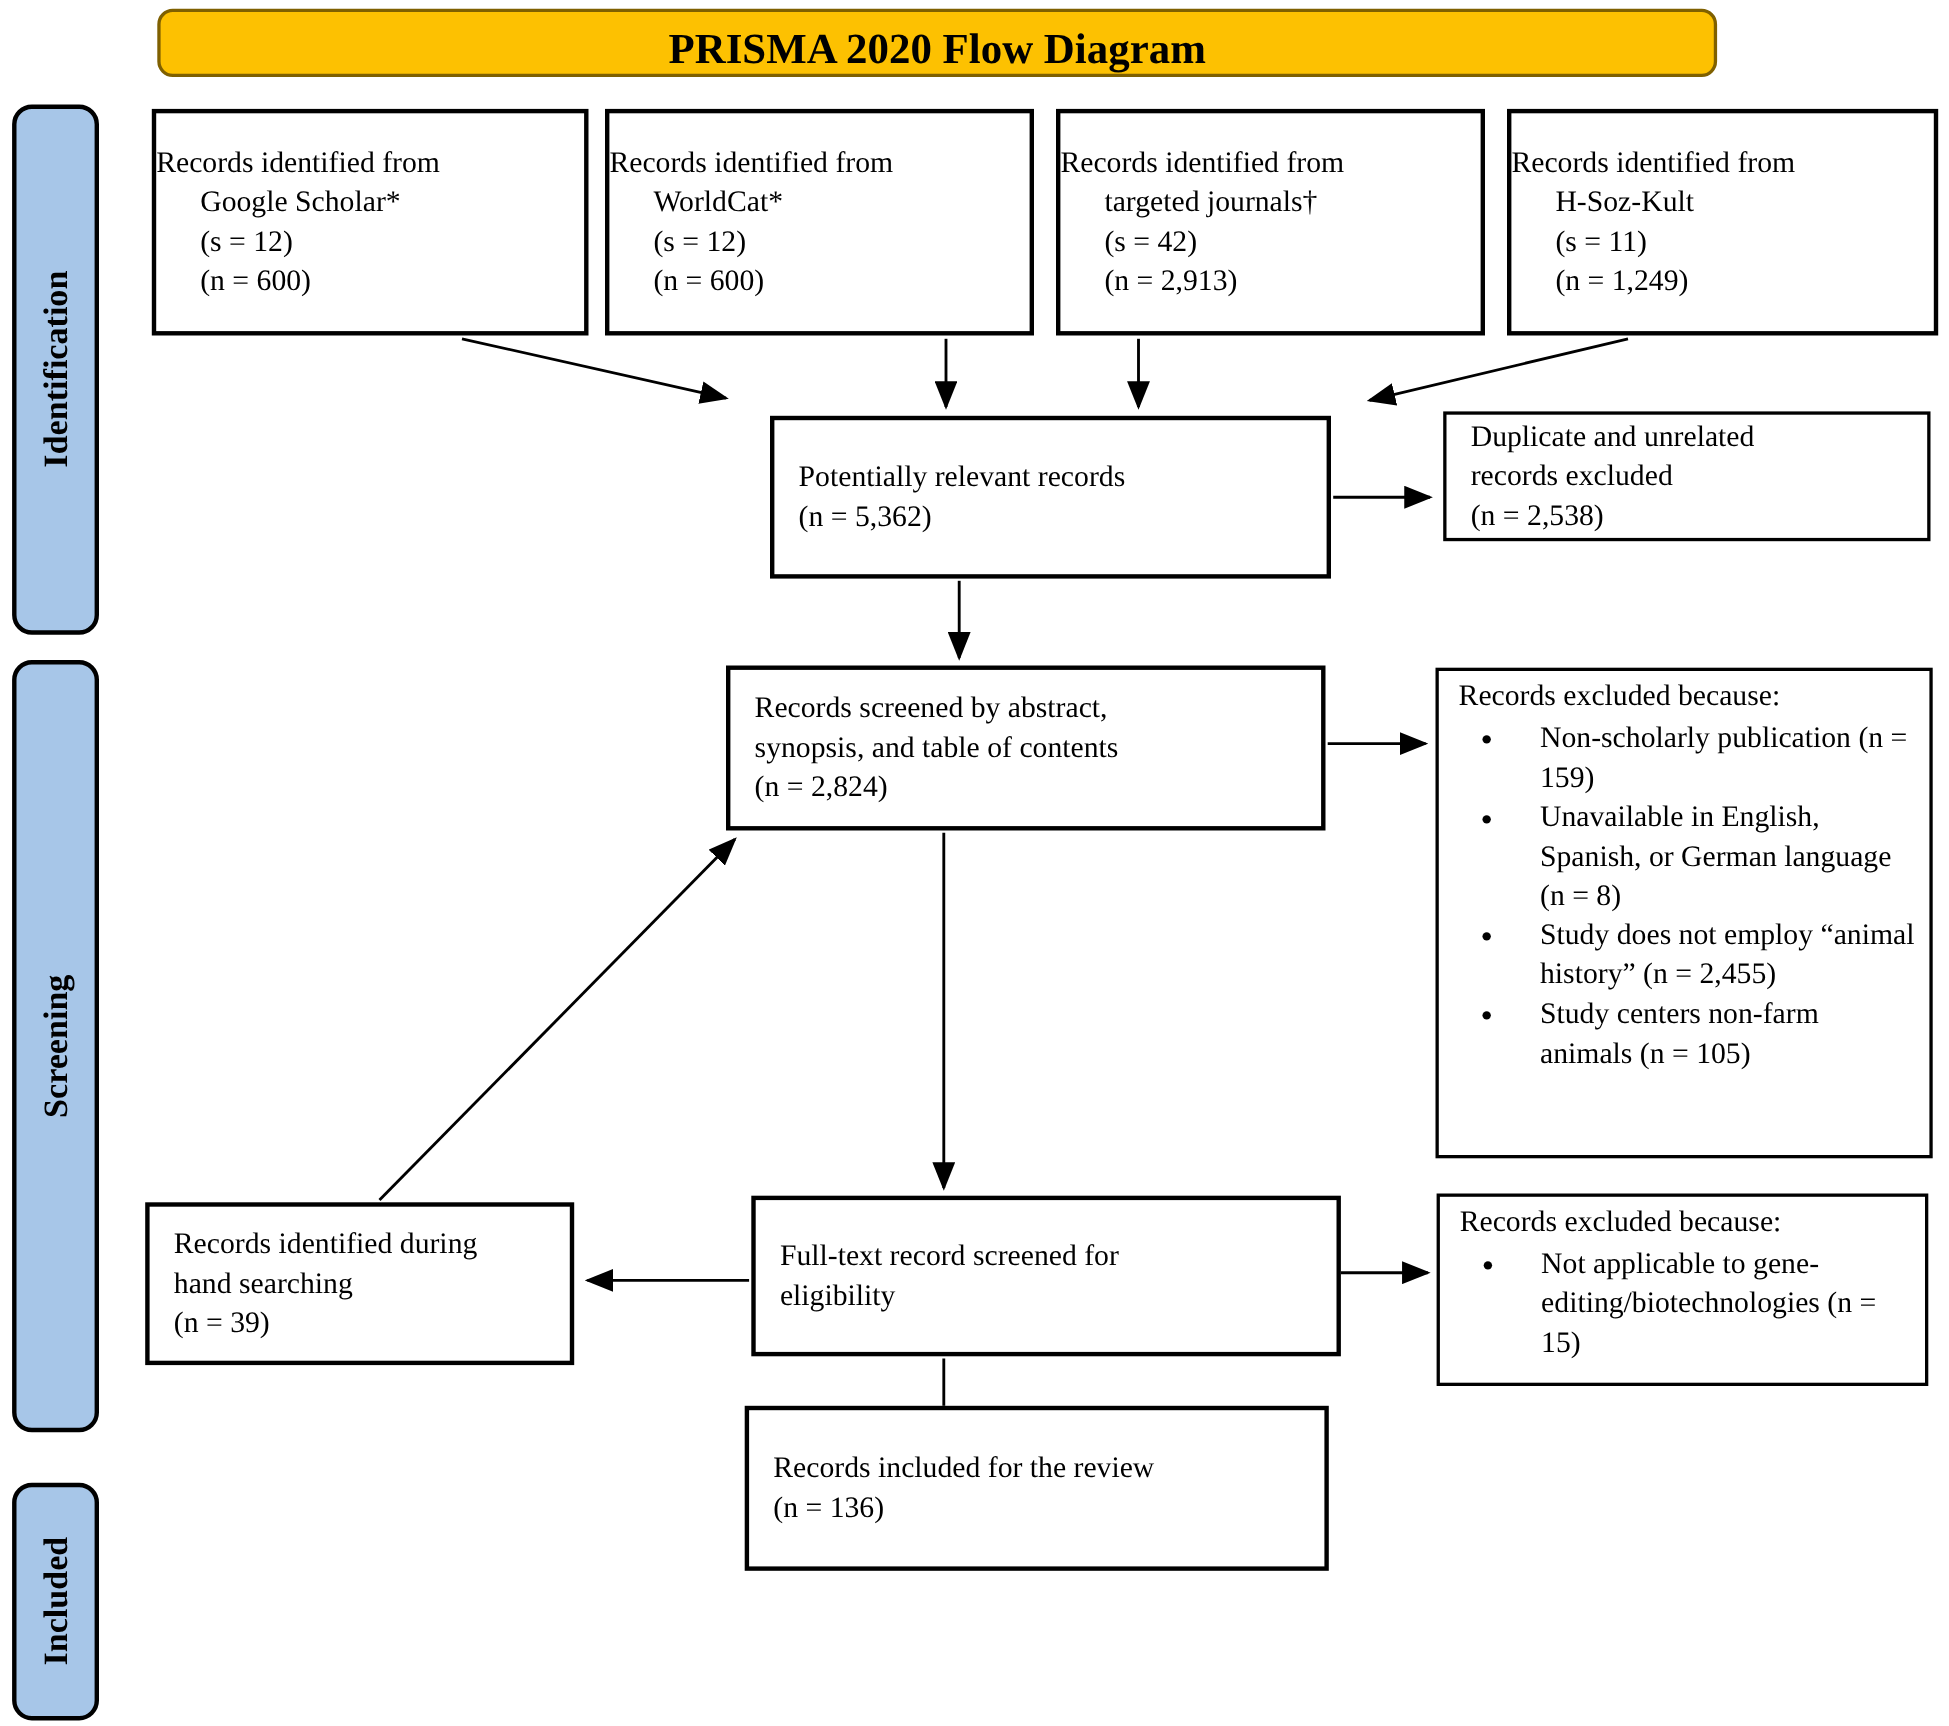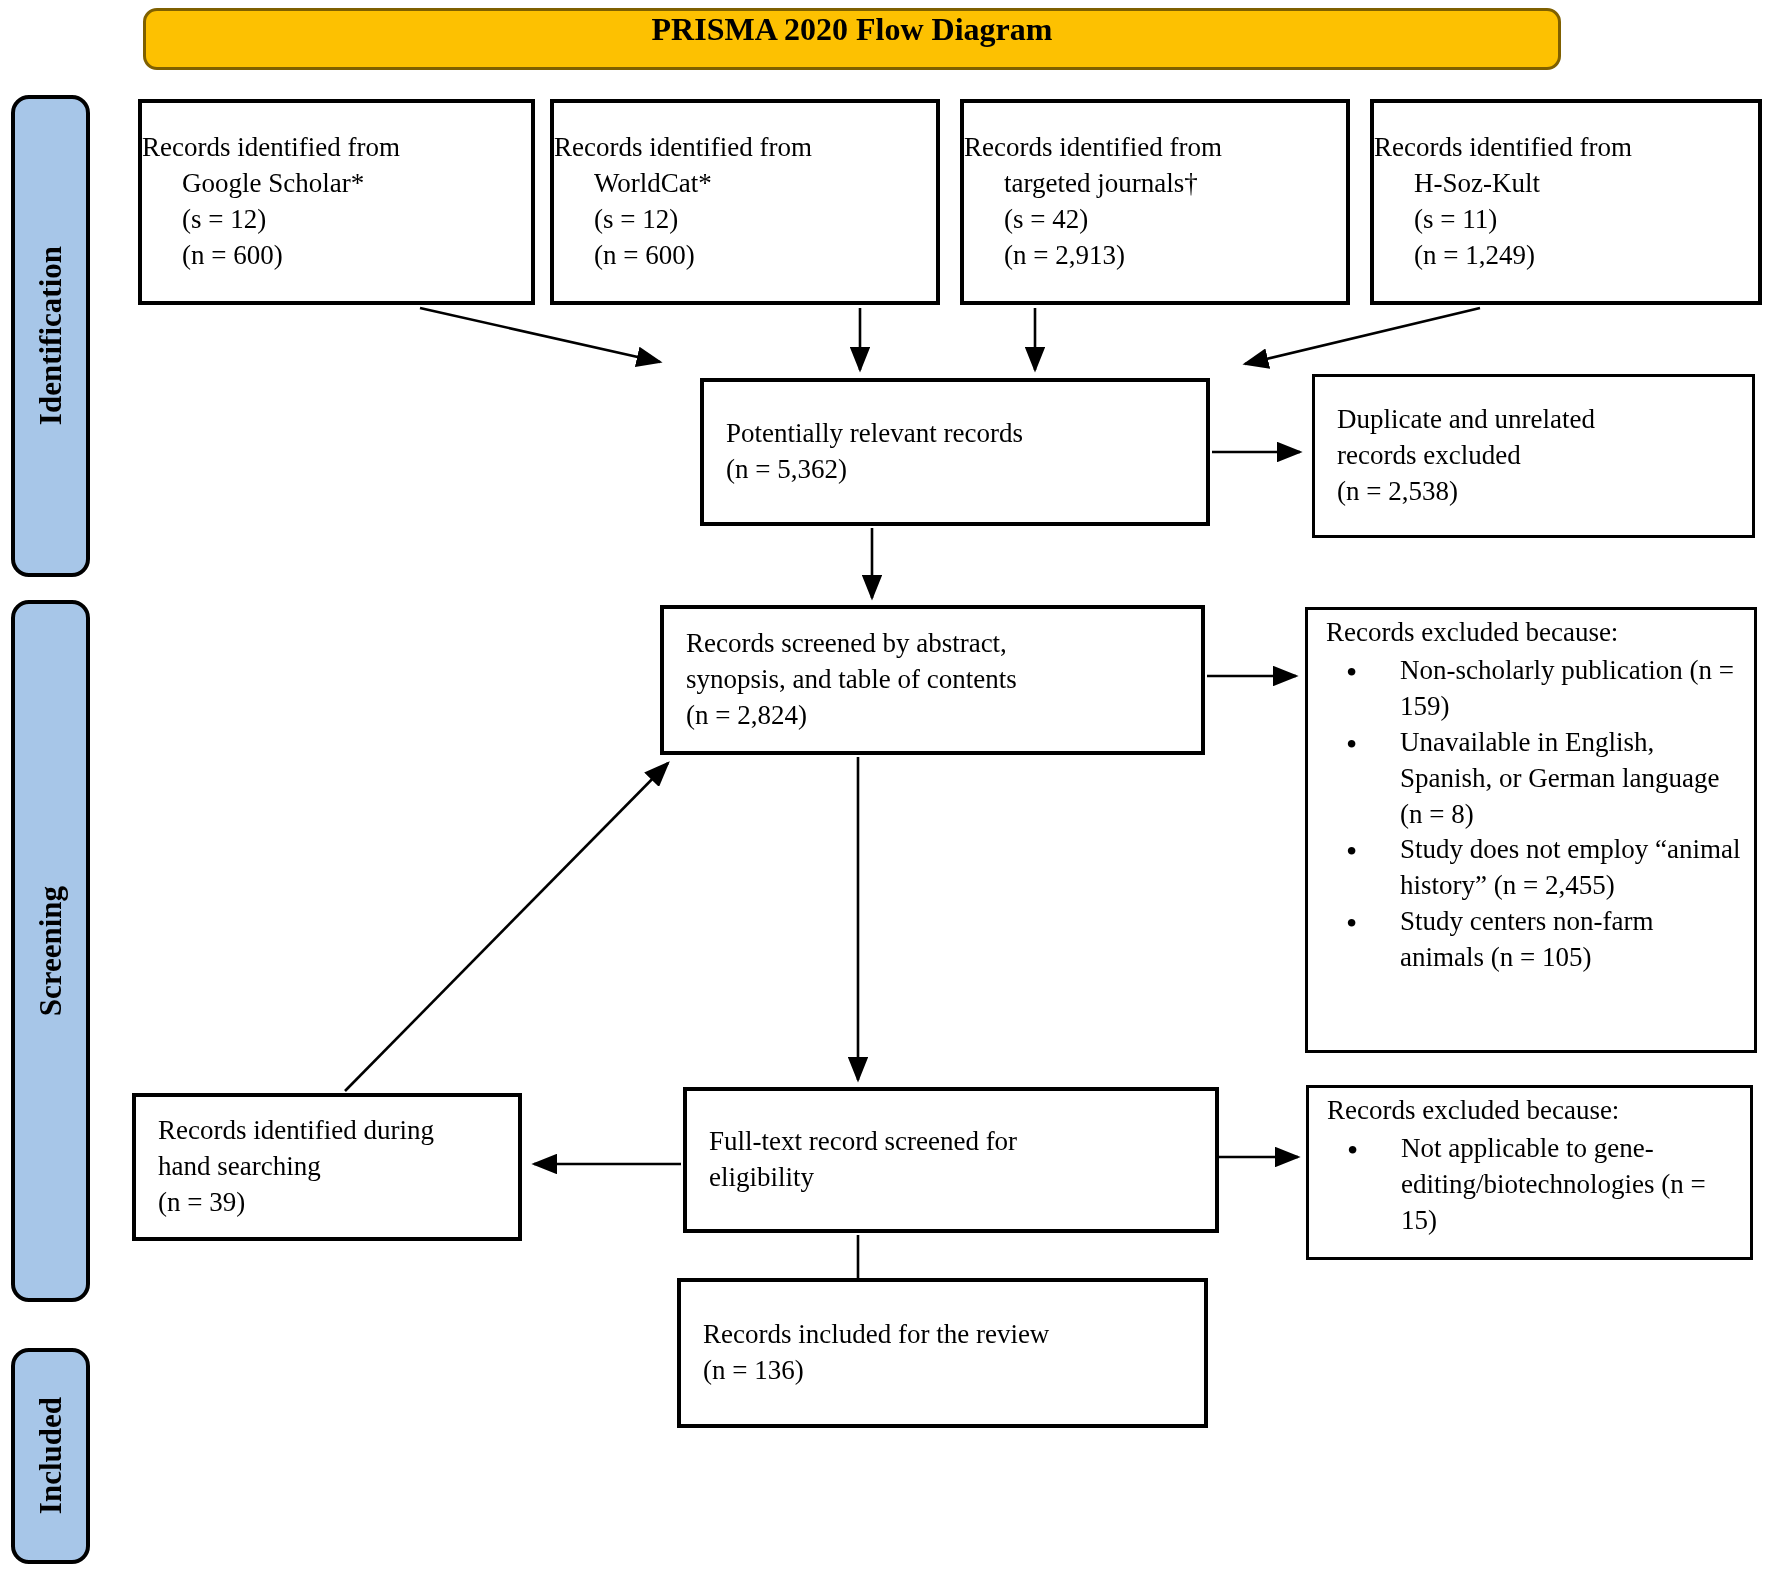--- a/index.html
+++ b/index.html
@@ -16,22 +16,22 @@
     font-family:"Liberation Serif","DejaVu Serif",serif;
     color:#000;
   }
   #arrows{position:absolute;left:0;top:0;width:1772px;height:1569px;pointer-events:none;}
 
   .header{
     position:absolute;left:143px;top:8px;width:1418px;height:62px;
     background:var(--header_bg);
     border:3px solid var(--header_border);
     border-radius:14px;
-    display:flex;align-items:flex-start;justify-content:center;
-    font-weight:bold;font-size:32px;
+    display:flex;align-items:flex-end;justify-content:center;
+    font-weight:bold;font-size:39px;
     box-sizing:border-box;
   }
 
   .stage{
     position:absolute;left:11px;width:79px;
     background:var(--stage_bg);
     border:4px solid #000;border-radius:18px;
     box-sizing:border-box;
     display:flex;align-items:center;justify-content:center;
   }
@@ -66,21 +66,21 @@
 
   
   #box-potential{left:700px;top:378px;width:510px;height:148px;}
   #box-screened{left:660px;top:605px;width:545px;height:150px;}
   #box-fulltext{left:683px;top:1087px;width:536px;height:146px;}
   #box-included{left:677px;top:1278px;width:531px;height:150px;}
   #box-hand{left:132px;top:1093px;width:390px;height:148px;}
   .mid div{padding-left:22px;padding-right:8px;}
 
   
-  #box-dup{left:1312px;top:374px;width:443px;height:164px;}
+  #box-dup{left:1312px;top:374px;width:443px;height:118px;}
   #box-excl1{left:1305px;top:607px;width:452px;height:446px;}
   #box-excl2{left:1306px;top:1085px;width:447px;height:175px;}
   .excl{justify-content:flex-start;padding-top:5px;}
   .excl .hdr{padding-left:18px;}
   .excl ul{
     list-style:none;margin:2px 0 0 28px;padding:0 10px 0 0;
   }
   .excl li{
     position:relative;padding-left:64px;
   }

